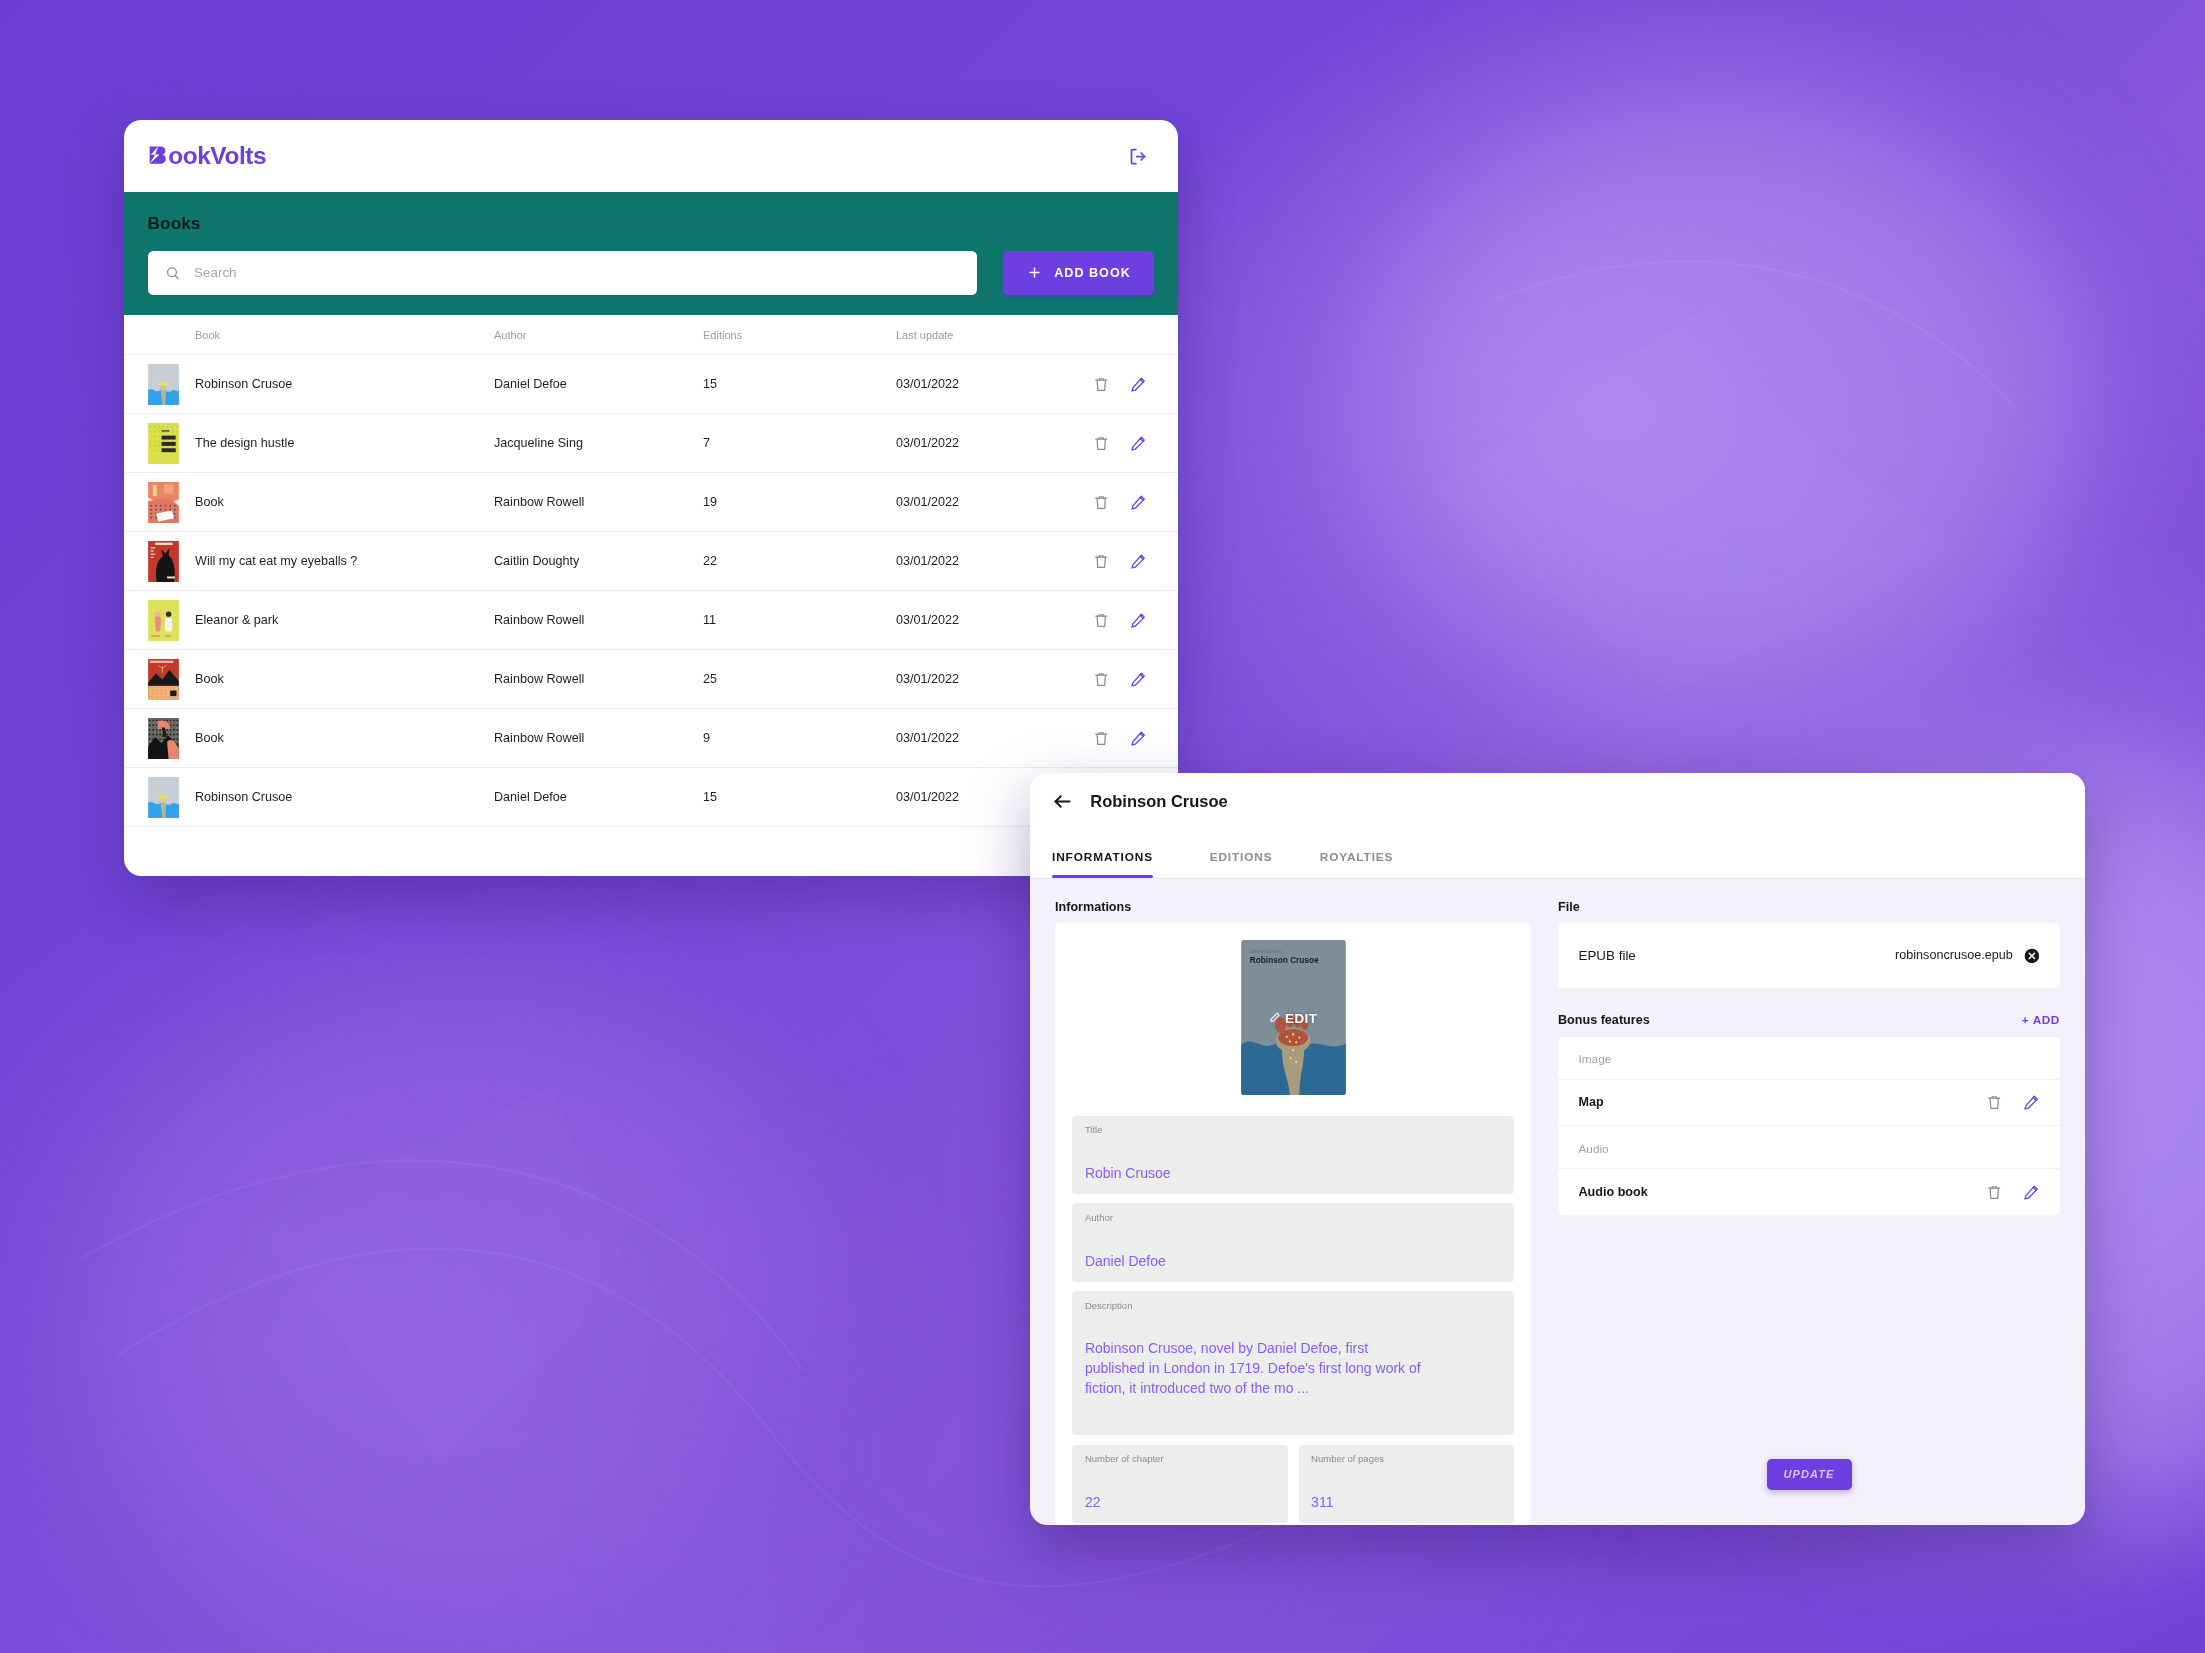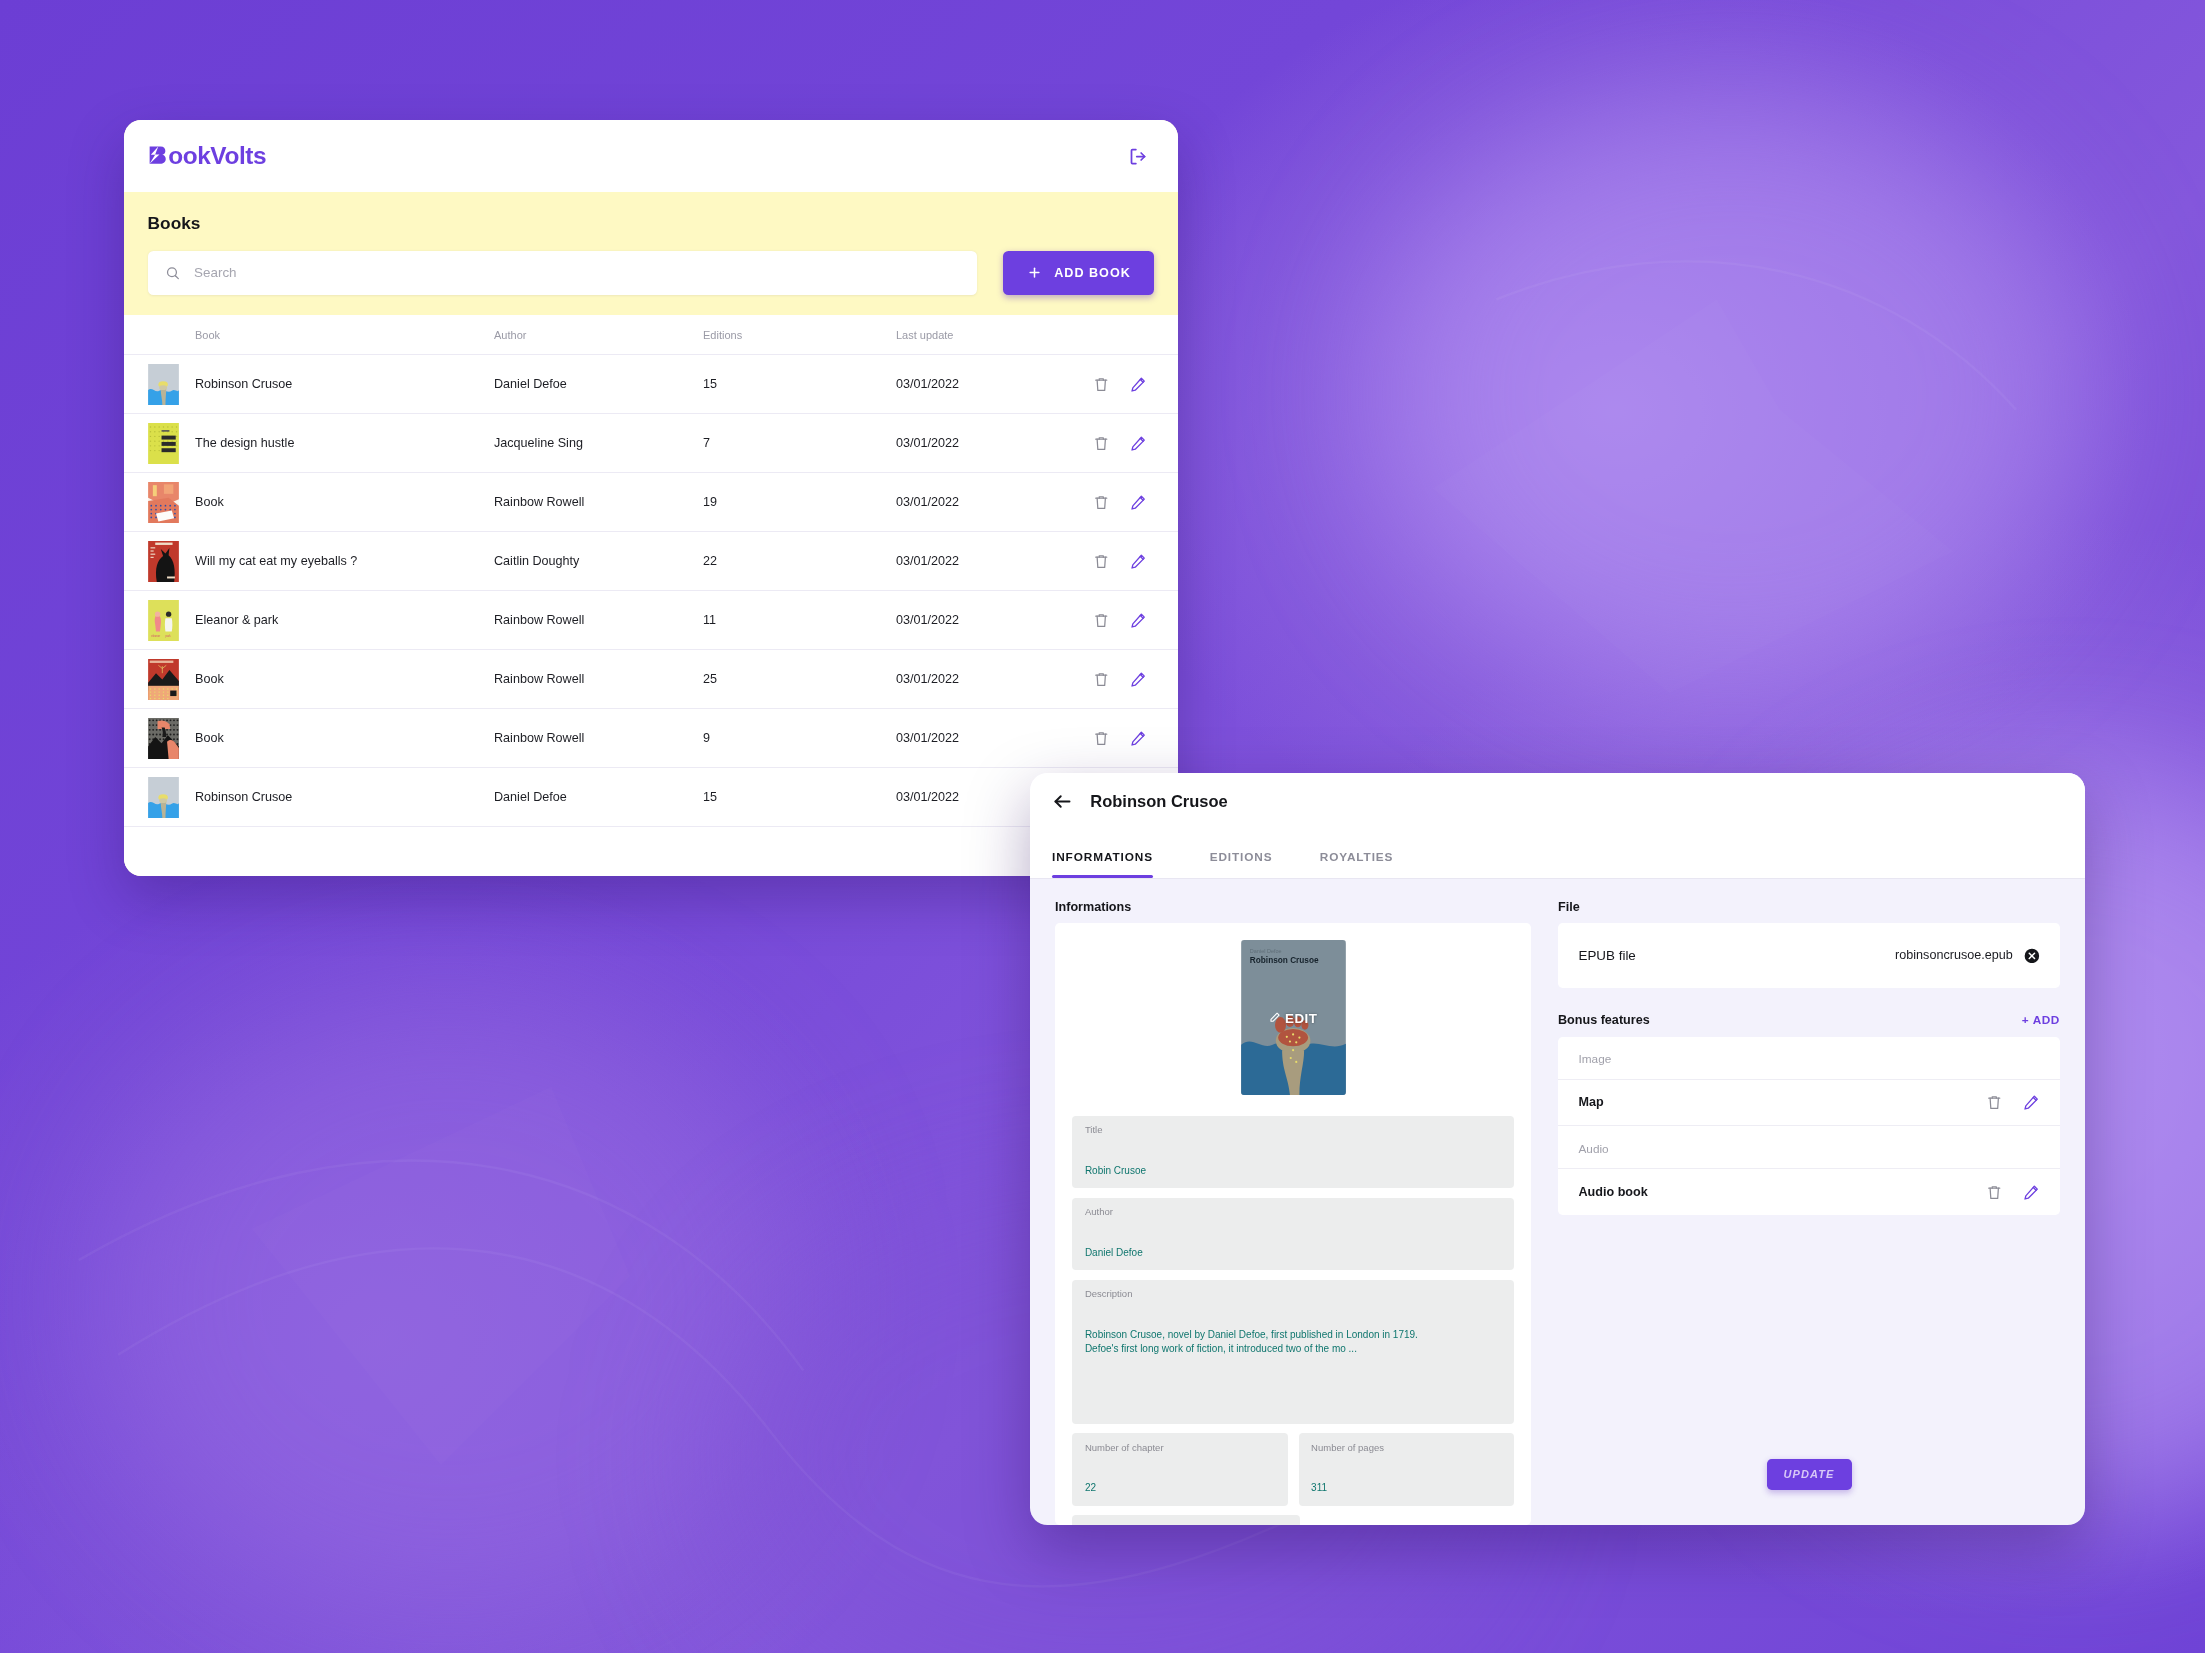--- a/index.html
+++ b/index.html
@@ -40,21 +40,21 @@
     position: absolute;
     pointer-events: none;
     opacity: 0.33;
   }
 
   
   .books-card {
     position: absolute;
     left: 124px; top: 120px;
     width: 1054px; height: 756px;
-    background: #fef9c3;
+    background: #0f766e;
     border-radius: 17.3px;
     box-shadow: 0 22px 55px rgba(40, 12, 90, 0.30);
     overflow: hidden;
     display: flex;
     flex-direction: column;
   }
 
   .app-bar {
     height: 72px;
     background: #ffffff;
@@ -317,22 +317,22 @@
     padding: 8.7px 12.6px 10.2px 12.6px;
     margin-bottom: 9.5px;
   }
   .field-label {
     font-size: 9.5px;
     color: #8b8b93;
     margin-bottom: 2.4px;
     line-height: 1.2;
   }
   .field-value {
-    font-size: 10px;
-    color: #0f766e;
+    font-size: 14px;
+    color: #8b5cf6;
     line-height: 1.42;
     margin-top: 28px;
   }
   .field-desc { height: 144px; }
   .field-row { display: flex; gap: 11px; }
   .field-row .field { flex: 1; margin-bottom: 9.5px; }
 
   .file-panel {
     background: #ffffff;
     border-radius: 4.7px;

